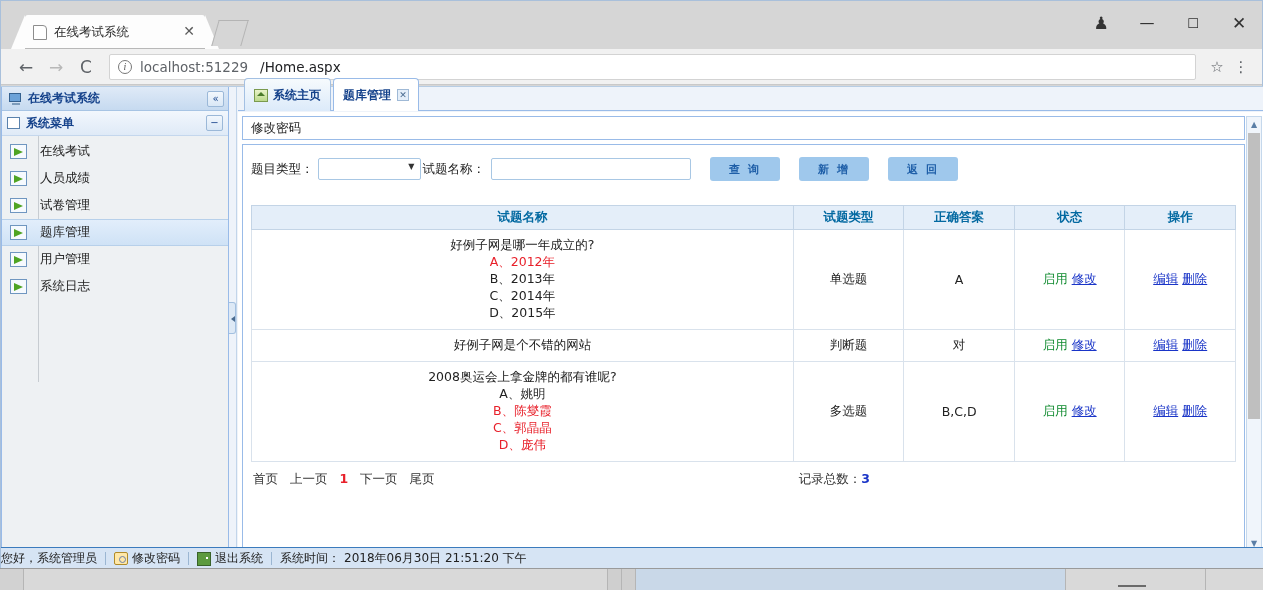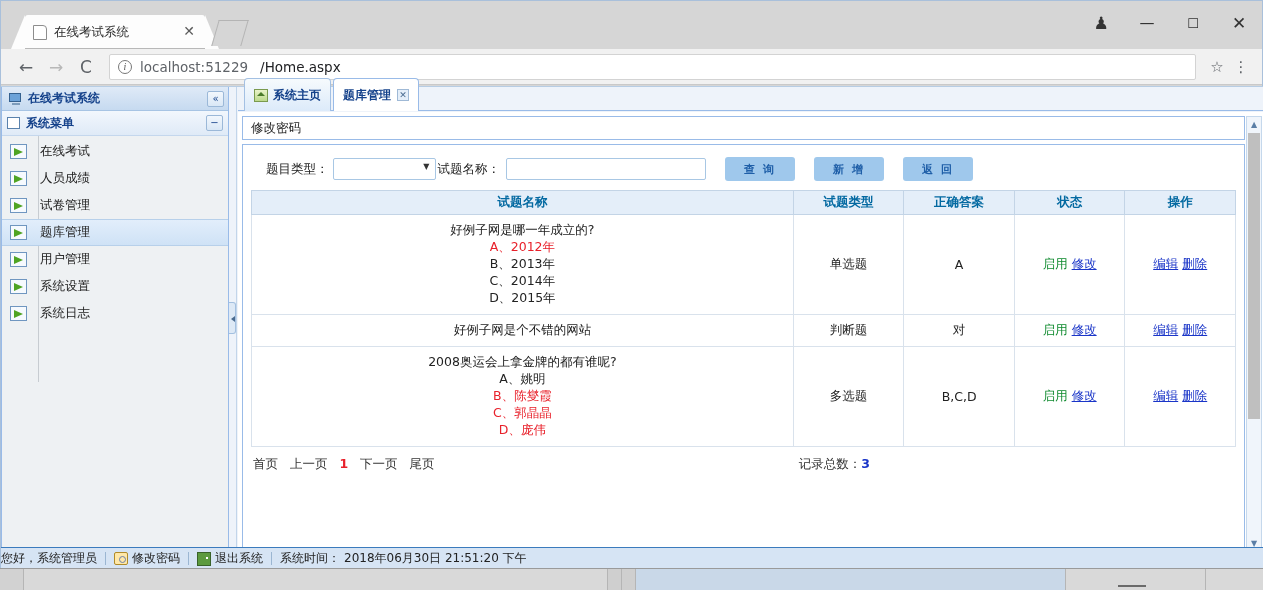--- a/index.html
+++ b/index.html
@@ -266,22 +266,21 @@
     display: flex; align-items: center; padding-left: 8px;
     color: #222; font-size: 12.5px;
   }
   .panel-body {
     position: absolute; left: 0; top: 28px; right: 0; bottom: 0;
     border: 1px solid #99bbe8; background: #fff;
   }
 
   .toolbar {
     display: flex; align-items: center;
-    padding: 12px 0 9px 8px;
-    margin-left: 15px;
+    padding: 12px 0 24px 8px;
   }
   .tb-label { font-size: 12.5px; color: #222; }
   .tb-select {
     width: 103px; height: 22px; margin: 0 2px 0 4px;
     border: 1px solid #a8c7e4; border-radius: 2px; background: #fff;
     position: relative; cursor: pointer;
   }
   .tb-select:after {
     content: "▼"; position: absolute; right: 5px; top: 3px;
     font-size: 8px; color: #333;
@@ -466,24 +465,20 @@
         <div class="menu-item active">
           <span class="arrow-icon"></span>
           <span class="menu-label">题库管理</span>
         </div>
         <div class="menu-item">
           <span class="arrow-icon"></span>
           <span class="menu-label">用户管理</span>
         </div>
         <div class="menu-item">
           <span class="arrow-icon"></span>
-          <span class="menu-label">系统设置</span>
-        </div>
-        <div class="menu-item">
-          <span class="arrow-icon"></span>
           <span class="menu-label">系统日志</span>
         </div>
       </div>
     </div>
 
     <div class="splitter">
       <div class="splitter-grip"></div>
     </div>
 
     <div id="main">

